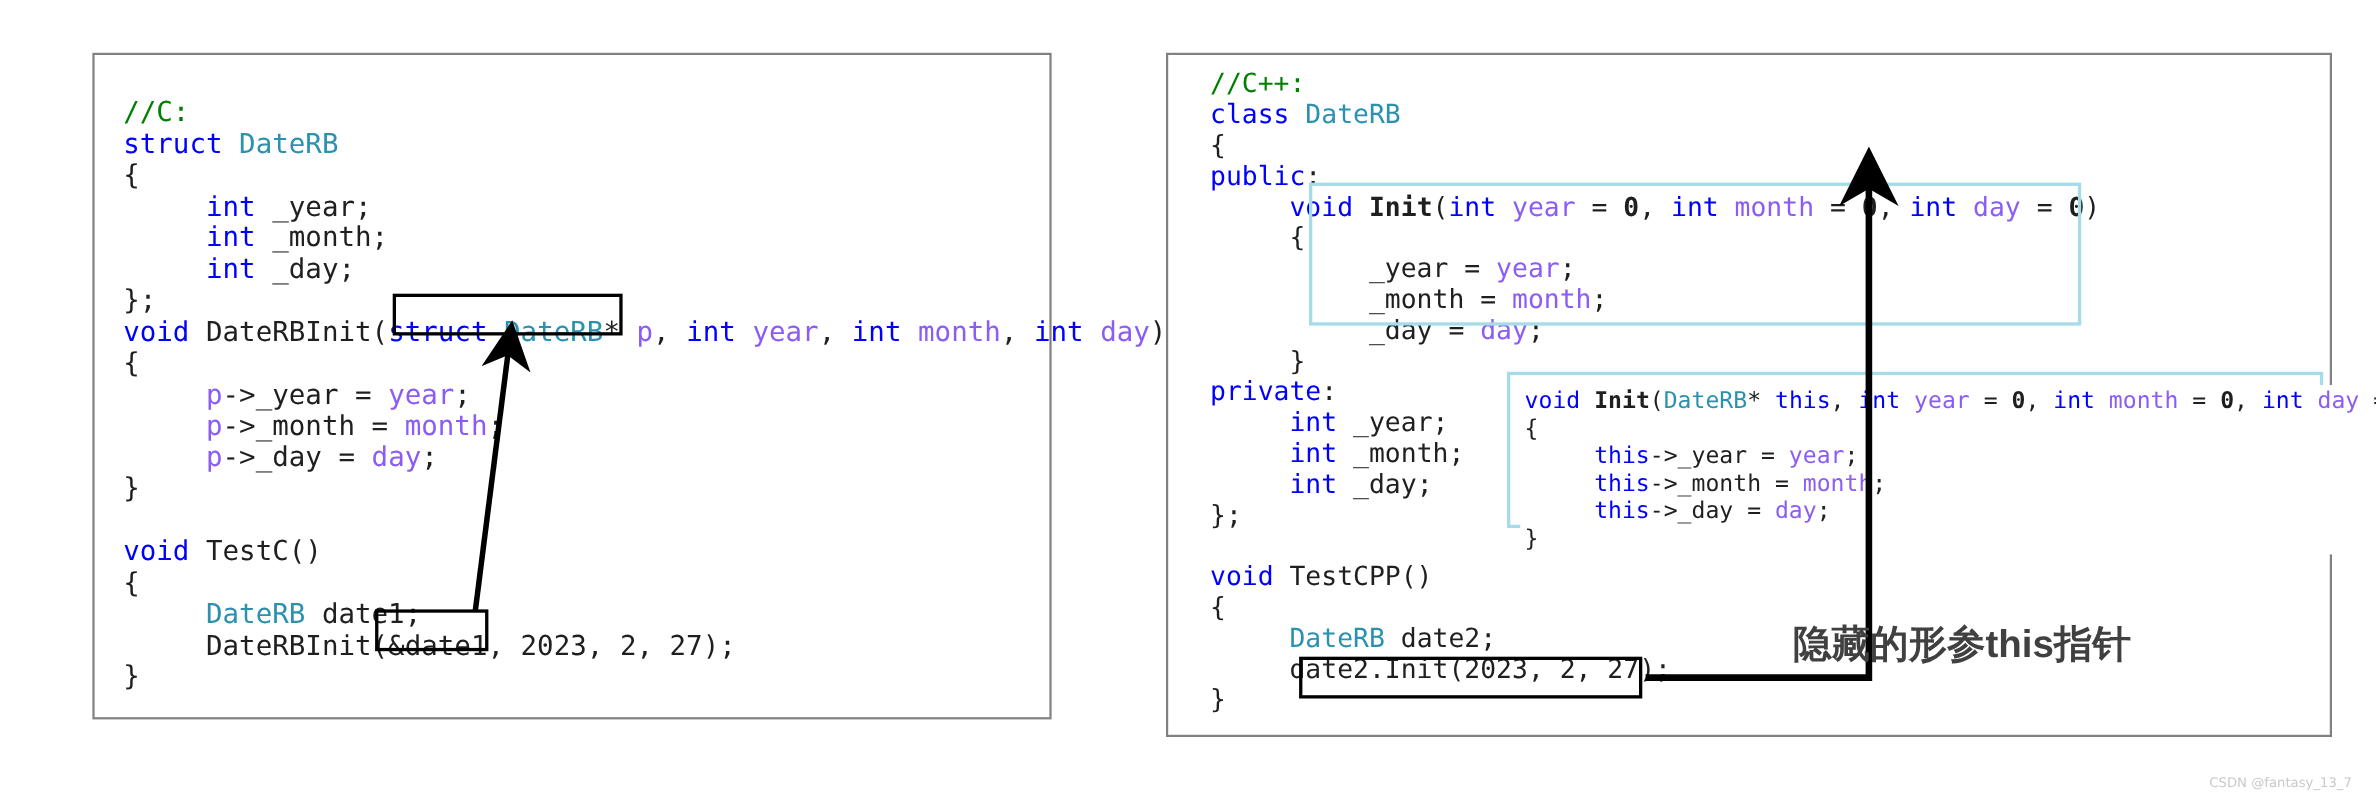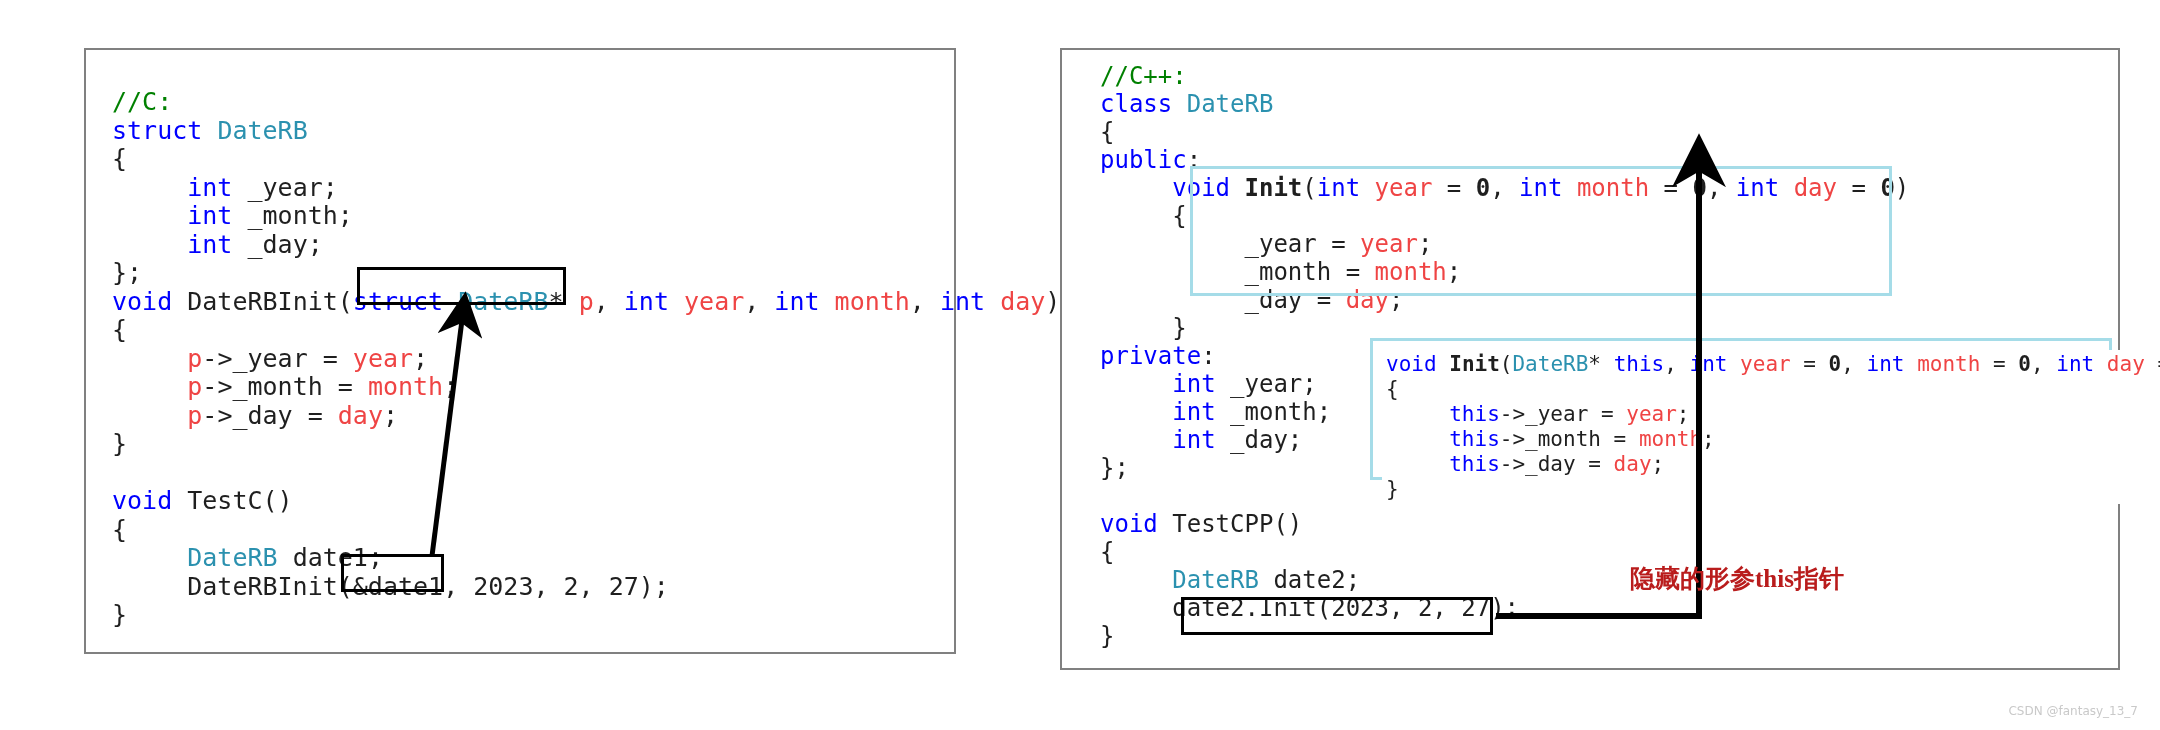--- a/index.html
+++ b/index.html
@@ -38,21 +38,21 @@
   #code-c   { left: 112px;  top: 88px; }
   #code-cpp { left: 1100px; top: 62px; font-size: 24px; line-height: 28px; }
 
   .code-line { display: block; height: 28.5px; }
   #code-cpp .code-line { height: 28px; }
 
   
   .kw   { color: #0000ff; }            
   .typ  { color: #2b91af; }            
   .cmt  { color: #008000; }            
-  .id   { color: #ef4444; }            
+  .id   { color: #8b5cf6; }            
   .pl   { color: #1f1f1f; }            
 
   
   .hl-box {
     position: absolute;
     border: 3px solid #000000;
     box-sizing: border-box;
     pointer-events: none;
   }
   #hl-struct-param { left: 357px;  top: 267px; width: 209px; height: 38px; }
@@ -90,24 +90,24 @@
     pointer-events: none;
   }
   #arrow-c   { left: 0; top: 0; width: 2160px; height: 730px; }
   #arrow-cpp { left: 0; top: 0; width: 2160px; height: 730px; }
 
   
   #annot-this {
     position: absolute;
     left: 1630px;
     top: 562px;
-    font-family: Liberation Serif, serif;
-    font-size: 25px;
+    font-family: Liberation Sans, sans-serif;
+    font-size: 35px;
     font-weight: bold;
-    color: #b91c1c;
+    color: #404040;
     white-space: pre;
   }
 
   
   #watermark {
     position: absolute;
     right: 22px;
     bottom: 12px;
     font-family: "DejaVu Sans", sans-serif;
     font-size: 12px;

